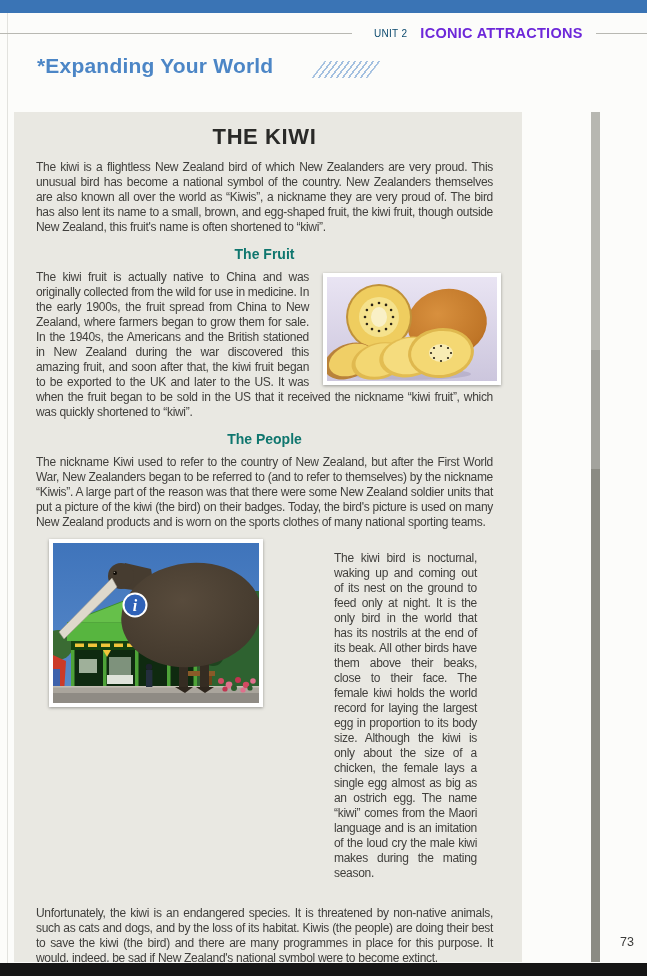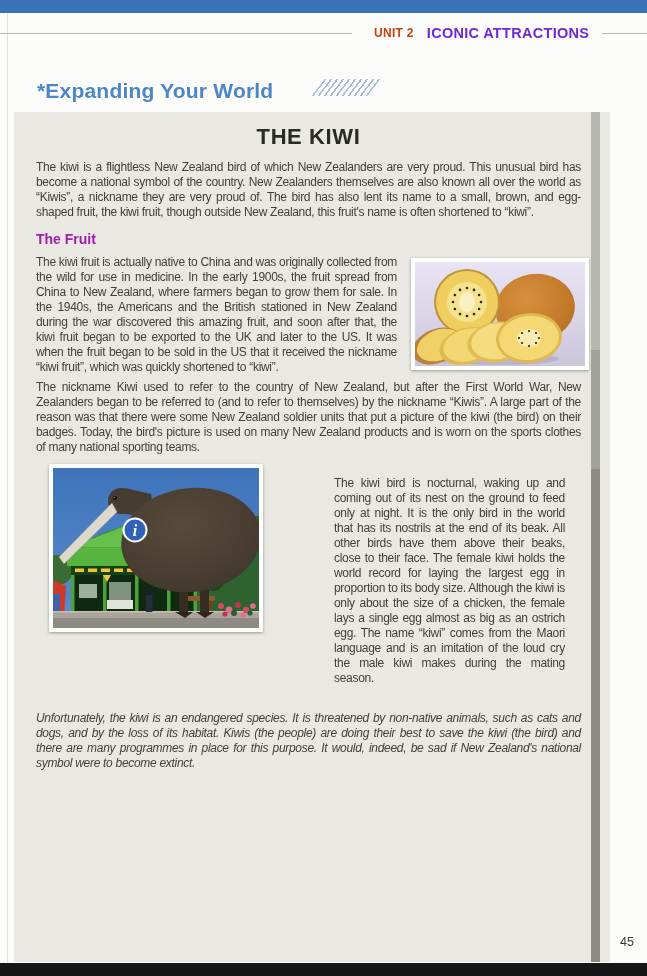--- a/index.html
+++ b/index.html
@@ -5,41 +5,41 @@
   html,body{margin:0;padding:0;}
   body{
     width:647px;height:976px;position:relative;overflow:hidden;
     background:#fcfcfa;
     font-family:"Liberation Sans",sans-serif;
     -webkit-font-smoothing:antialiased;
   }
   .topbar{position:absolute;top:0;left:0;width:100%;height:13px;background:#3a74b5;}
   .unit-row{position:absolute;top:25px;left:0;right:0;display:flex;align-items:center;}
   .rule-left{flex:0 0 352px;height:1px;background:#b8b8b2;}
-  .unit-label{font-weight:bold;font-size:12px;color:#c2410c;letter-spacing:.3px;margin:0 13px 0 22px;white-space:nowrap;}
+  .unit-label{font-weight:normal;font-size:10px;color:#0c4a6e;letter-spacing:.3px;margin:0 13px 0 22px;white-space:nowrap;}
   .unit-title{font-weight:bold;font-size:14.5px;color:#6d28d9;letter-spacing:.3px;white-space:nowrap;}
   .rule-right{flex:1;height:1px;background:#b8b8b2;margin-left:13px;}
-  .eyw-row{position:absolute;top:79px;left:37px;display:flex;align-items:flex-start;gap:25px;}
+  .eyw-row{position:absolute;top:54px;left:37px;display:flex;align-items:flex-end;gap:25px;}
   .eyw{font-size:21px;color:#4c86c6;font-weight:bold;margin:0;letter-spacing:.2px;}
   .hatch{width:56px;height:17px;margin-left:20px;transform:skewX(-38deg);
     background:repeating-linear-gradient(90deg,#a3c0e0 0 2px,rgba(0,0,0,0) 2px 6px);}
-  .box{position:absolute;top:112px;left:14px;width:596px;height:850px;background:#e9e8e2;
+  .box{position:absolute;top:112px;left:14px;width:508px;height:850px;background:#e9e8e2;
     padding:6px 29px 10px 22px;box-sizing:border-box;overflow:hidden;}
   .box-edge{position:absolute;top:112px;left:591px;width:9px;height:850px;
     background:linear-gradient(#b7b7b1 0 28%, #a3a39d 28% 42%, #8b8b83 42% 100%);}
   .box h2{font-size:22px;letter-spacing:.6px;color:#2a2a28;text-align:center;margin:6px 0 10px;font-weight:bold;}
-  .box h3{font-size:14px;color:#a21caf;margin:11px 0 8px;font-weight:bold;clear:both;}
+  .box h3{font-size:14px;color:#0f766e;margin:11px 0 8px;font-weight:bold;clear:both;text-align:center;}
   .box p{font-size:12px;line-height:15px;color:#403f3c;text-align:justify;margin:0 0 5px;letter-spacing:-0.3px;}
   .photo{background:#fff;padding:4px;box-shadow:0 1px 3px rgba(0,0,0,.35);box-sizing:content-box;}
   .photo svg{display:block;}
   .fruit-fig{float:right;width:170px;height:104px;margin:3px -8px 6px 14px;}
   .bird-row{display:flex;gap:15px;margin:0 0 8px -27px;}
   .bird-fig{flex:0 0 auto;width:206px;height:160px;align-self:flex-start;margin-top:4px;}
   .bird-row p{flex:1;margin:16px;}
-  .closing{margin-top:9px !important;font-style:italic;}
+  .closing{margin-top:9px !important;}
   .page-number{position:absolute;right:13px;bottom:27px;font-size:12.5px;color:#3c3c3a;}
   .bottom-bar{position:absolute;bottom:0;left:0;width:100%;height:13px;background:#161616;}
   .scan-line{position:absolute;top:13px;left:7px;width:1px;height:950px;background:#e2e2de;}
 </style>
 </head>
 <body>
 
 <div>
   <div class="topbar"></div>
   <div class="scan-line"></div>
@@ -117,20 +117,21 @@
                 <circle cx="107" cy="71" r="1.1"></circle>
               <circle cx="114" cy="69" r="1.1"></circle>
                 <circle cx="121" cy="71" r="1.1"></circle>
             </g>
           </g>
         </svg>
       </figure>
       <p>The kiwi fruit is actually native to China and was originally collected from the wild for use in medicine. In the early 1900s, the fruit spread from China to New Zealand, where farmers began to grow them for sale. In the 1940s, the Americans and the British stationed in New Zealand during the war discovered this amazing fruit, and soon after that, the kiwi fruit began to be exported to the UK and later to the US. It was when the fruit began to be sold in the US that it received the nickname “kiwi fruit”, which was quickly shortened to “kiwi”.</p>
     </div>
 
+    <h3>The People</h3>
     <p>The nickname Kiwi used to refer to the country of New Zealand, but after the First World War, New Zealanders began to be referred to (and to refer to themselves) by the nickname “Kiwis”. A large part of the reason was that there were some New Zealand soldier units that put a picture of the kiwi (the bird) on their badges. Today, the bird's picture is used on many New Zealand products and is worn on the sports clothes of many national sporting teams.</p>
 
     <div class="bird-row">
       <figure class="photo bird-fig">
         <svg viewBox="0 0 206 160" width="206" height="160">
           <defs>
             <radialGradient id="fur" cx="0.45" cy="0.35" r="0.9">
               <stop offset="0" stop-color="#584b3c"></stop>
                 <stop offset="0.75" stop-color="#42382c"></stop>
                 <stop offset="1" stop-color="#322a20"></stop>
@@ -215,15 +216,15 @@
           </g>
         </svg>
       </figure>
       <p>The kiwi bird is nocturnal, waking up and coming out of its nest on the ground to feed only at night. It is the only bird in the world that has its nostrils at the end of its beak. All other birds have them above their beaks, close to their face. The female kiwi holds the world record for laying the largest egg in proportion to its body size. Although the kiwi is only about the size of a chicken, the female lays a single egg almost as big as an ostrich egg. The name “kiwi” comes from the Maori language and is an imitation of the loud cry the male kiwi makes during the mating season.</p>
     </div>
 
     <p class="closing">Unfortunately, the kiwi is an endangered species. It is threatened by non-native animals, such as cats and dogs, and by the loss of its habitat. Kiwis (the people) are doing their best to save the kiwi (the bird) and there are many programmes in place for this purpose. It would, indeed, be sad if New Zealand's national symbol were to become extinct.</p>
   </section>
 
   <div class="box-edge"></div>
-  <div class="page-number">45</div>
+  <div class="page-number">73</div>
   <div class="bottom-bar"></div>
 </div>
 
 </body></html>

